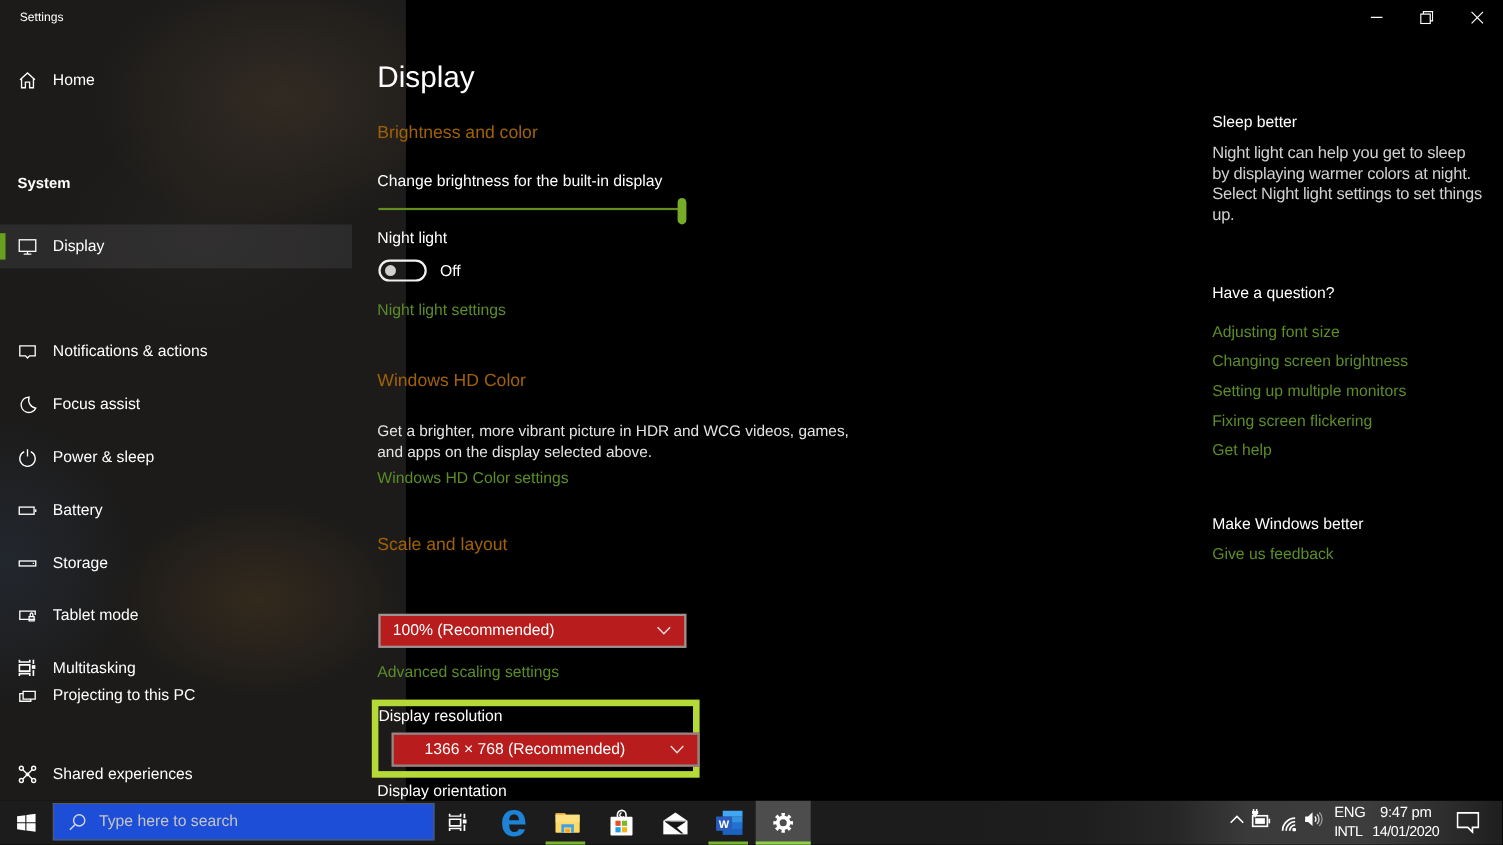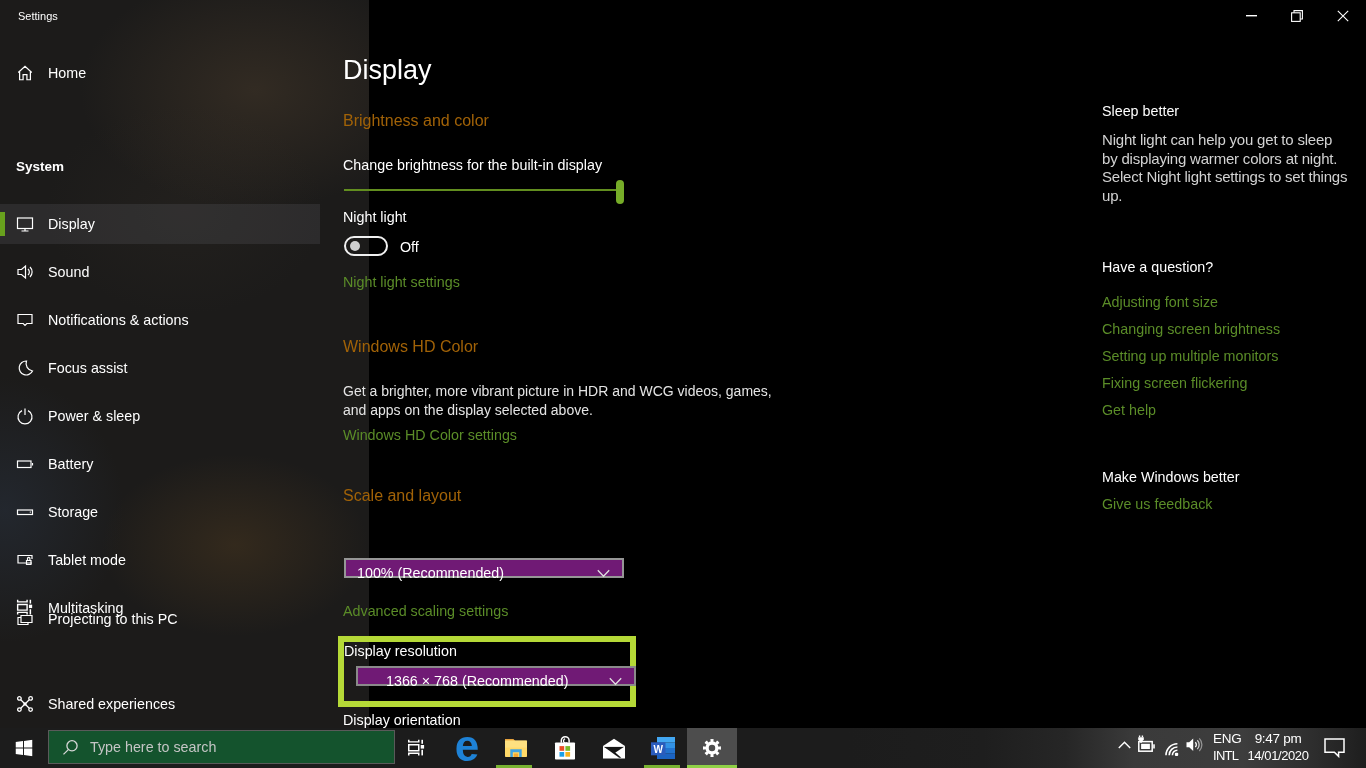--- a/index.html
+++ b/index.html
@@ -35,34 +35,34 @@
   
   .capbtn { position:absolute; top:0; width:46px; height:32px; }
 
   
   .h1 { position:absolute; font-size:27px; color:#fff; }
   .h2 { position:absolute; font-size:16px; color:#a16207; }
   .lab { position:absolute; font-size:14.3px; color:#fff; white-space:nowrap; }
   .body { position:absolute; font-size:14.3px; color:#d2d2d2; line-height:18.5px; }
   .lnk { position:absolute; font-size:14.3px; color:#5b8d28; white-space:nowrap; }
 
-  .combo { position:absolute; width:280px; height:20px; background:#701a75;
+  .combo { position:absolute; width:280px; height:31px; background:#b91c1c;
     border:2px solid #969696; color:#fff; font-size:14.3px; line-height:27px;
     padding-left:11px; }
   .combo svg { position:absolute; right:12px; top:9px; }
 
   
   #taskbar { position:absolute; left:0; top:728px; width:1366px; height:40px;
     background:linear-gradient(90deg,#1c1c1c 0%,#1c1c1c 62%,#1e1e1e 72%,#262626 78%,#3a3a3a 83%,#3d3d3d 91%,#2e2e2e 96%,#1e1e1e 100%);
   }
   .tbico { position:absolute; top:0; width:48px; height:40px; }
   .tbico svg { position:absolute; left:50%; top:50%; transform:translate(-50%,-50%); }
   .runline { position:absolute; top:765px; height:3px; background:#79b231; }
   #tsearch { position:absolute; left:48px; top:730px; width:347px; height:34px;
-    background:#14532d; border:1px solid #5a5a5a; }
+    background:#1d4ed8; border:1px solid #5a5a5a; }
   #tsearch span { position:absolute; left:41px; top:8px; font-size:14.3px; color:#c5c5c5; }
   .traytxt { position:absolute; color:#fff; font-size:13.5px; letter-spacing:-0.3px; white-space:nowrap; }
 </style>
 </head>
 <body>
 <div id="stage">
 
   <div id="sidebar">
     <div id="apptitle">Settings</div>
 
@@ -75,27 +75,20 @@
 
 
     <div id="syshead">System</div>
 
     <div class="navrow sel" style="top:204px;">
       <svg width="18" height="18" viewBox="0 0 18 18" fill="none" stroke="#fff" stroke-width="1.2">
         <rect x="1.5" y="3" width="15" height="10.5"></rect>
           <path d="M9 13.5 V16 M5.5 16 H12.5"></path>
       </svg>
       <div class="lbl">Display</div>
-    </div>
-    <div class="navrow" style="top:252px;">
-      <svg width="18" height="18" viewBox="0 0 18 18" fill="none" stroke="#fff" stroke-width="1.2">
-        <path d="M2 6.5 H5.5 L9.5 3 V15 L5.5 11.5 H2 Z"></path>
-        <path d="M12 6 a4 4 0 0 1 0 6 M14 4 a7 7 0 0 1 0 10"></path>
-      </svg>
-      <div class="lbl">Sound</div>
     </div>
     <div class="navrow" style="top:300px;">
       <svg width="18" height="18" viewBox="0 0 18 18" fill="none" stroke="#fff" stroke-width="1.2">
         <path d="M2 3.5 H16 V12.5 H10.8 L9 14.4 L7.2 12.5 H2 Z"></path>
       </svg>
       <div class="lbl">Notifications &amp; actions</div>
     </div>
     <div class="navrow" style="top:348px;">
       <svg width="18" height="18" viewBox="0 0 18 18" fill="none" stroke="#fff" stroke-width="1.2">
         <path d="M10.5 2 a7 7 0 1 0 6 10 a7.5 7.5 0 0 1 -6 -10 Z"></path>
@@ -133,21 +126,21 @@
       <svg width="17" height="17" viewBox="0 0 18 18" fill="#fff">
         <path d="M1 4 V1.2 H2.5 V2.7 H11 V1.2 H12.5 V4 Z" transform="translate(0,-0.4)"></path>
         <path d="M1 5 H12.5 V12.5 H1 Z M2.5 6.5 V11 H11 V6.5 Z"></path>
         <path d="M1 17 V14 H12.5 V17 H11 V15.5 H2.5 V17 Z" transform="translate(0,-0.6)"></path>
         <rect x="14.4" y="0.8" width="1.6" height="4"></rect>
         <rect x="13.7" y="6" width="3.4" height="3.6"></rect>
         <rect x="14.4" y="10.8" width="1.6" height="5.6"></rect>
       </svg>
       <div class="lbl">Multitasking</div>
     </div>
-    <div class="navrow" style="top:599px;">
+    <div class="navrow" style="top:612px;">
       <svg width="18" height="18" viewBox="0 0 18 18" fill="none" stroke="#fff" stroke-width="1.2">
         <path d="M5 5.5 H16 V12.5 H5 Z M5 7.5 H2 V14.5 H12 V12.5"></path>
       </svg>
       <div class="lbl">Projecting to this PC</div>
     </div>
     <div class="navrow" style="top:684px;">
       <svg width="18" height="18" viewBox="0 0 18 18" fill="none" stroke="#fff">
         <path d="M4.5 4.5 L13.5 13.5 M13.5 4.5 L4.5 13.5" stroke-width="1.3"></path>
         <rect x="7.6" y="7.6" width="2.8" height="2.8" fill="#fff" stroke="none" transform="rotate(45 9 9)"></rect>
         <circle cx="3.4" cy="3.4" r="1.8" stroke-width="1.3" fill="#1c1b1a"></circle>

